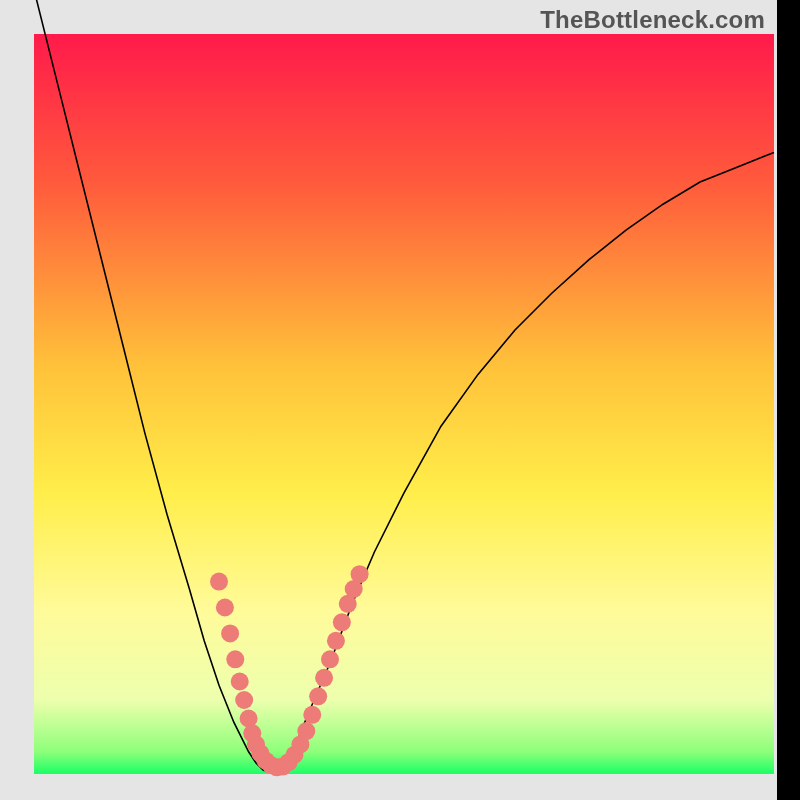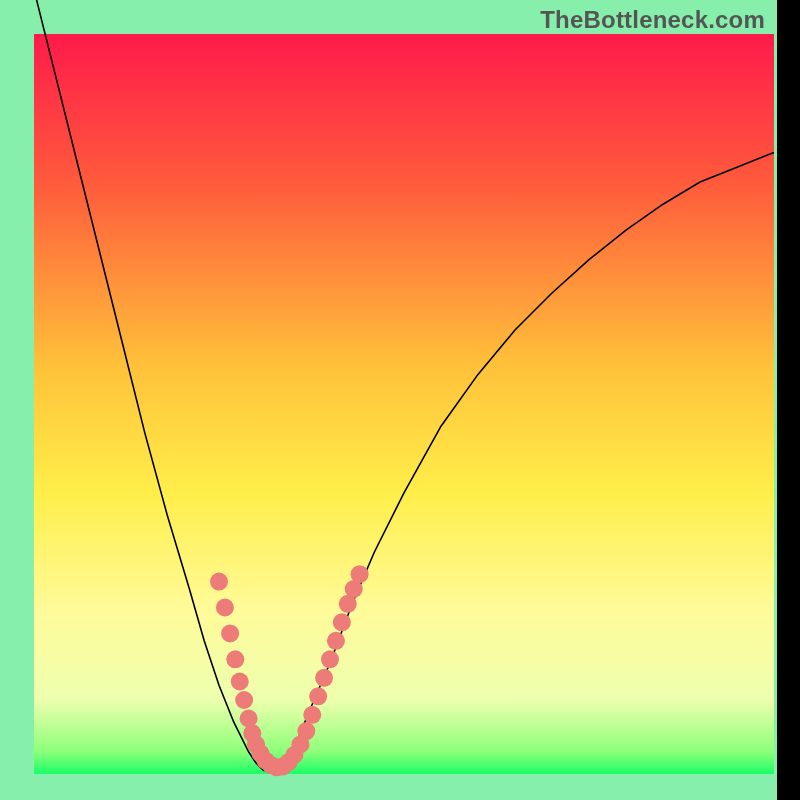--- a/index.html
+++ b/index.html
@@ -9,21 +9,21 @@
     height: 800px;
     background: #000;
     font-family: Arial, Helvetica, sans-serif;
   }
   .frame {
     position: absolute;
     left: 0;
     top: 0;
     width: 777px;
     height: 800px;
-    background: #86efac;
+    background: #e5e5e5;
   }
   .plot-area {
     position: absolute;
     left: 34px;
     top: 34px;
     width: 740px;
     height: 740px;
     
   }
   .watermark {

